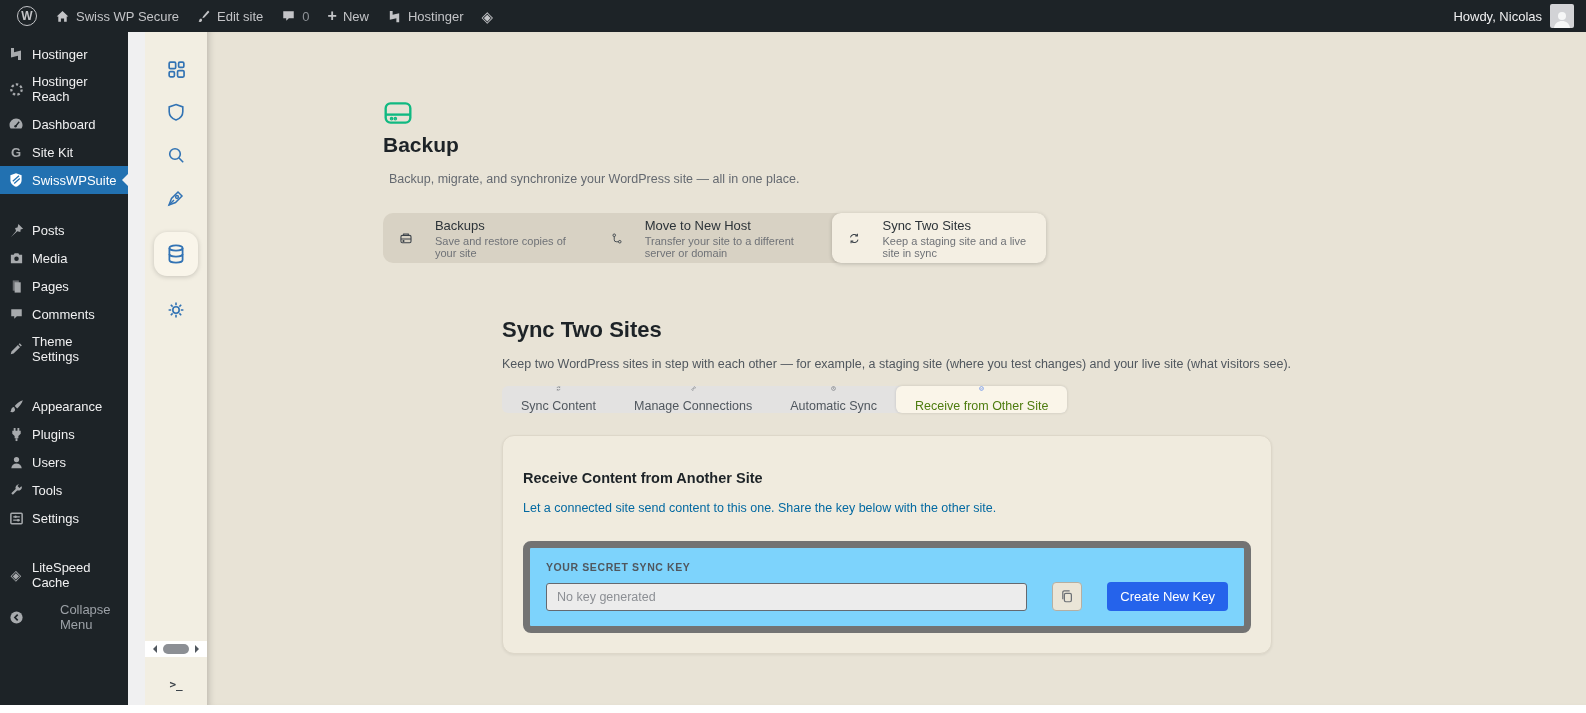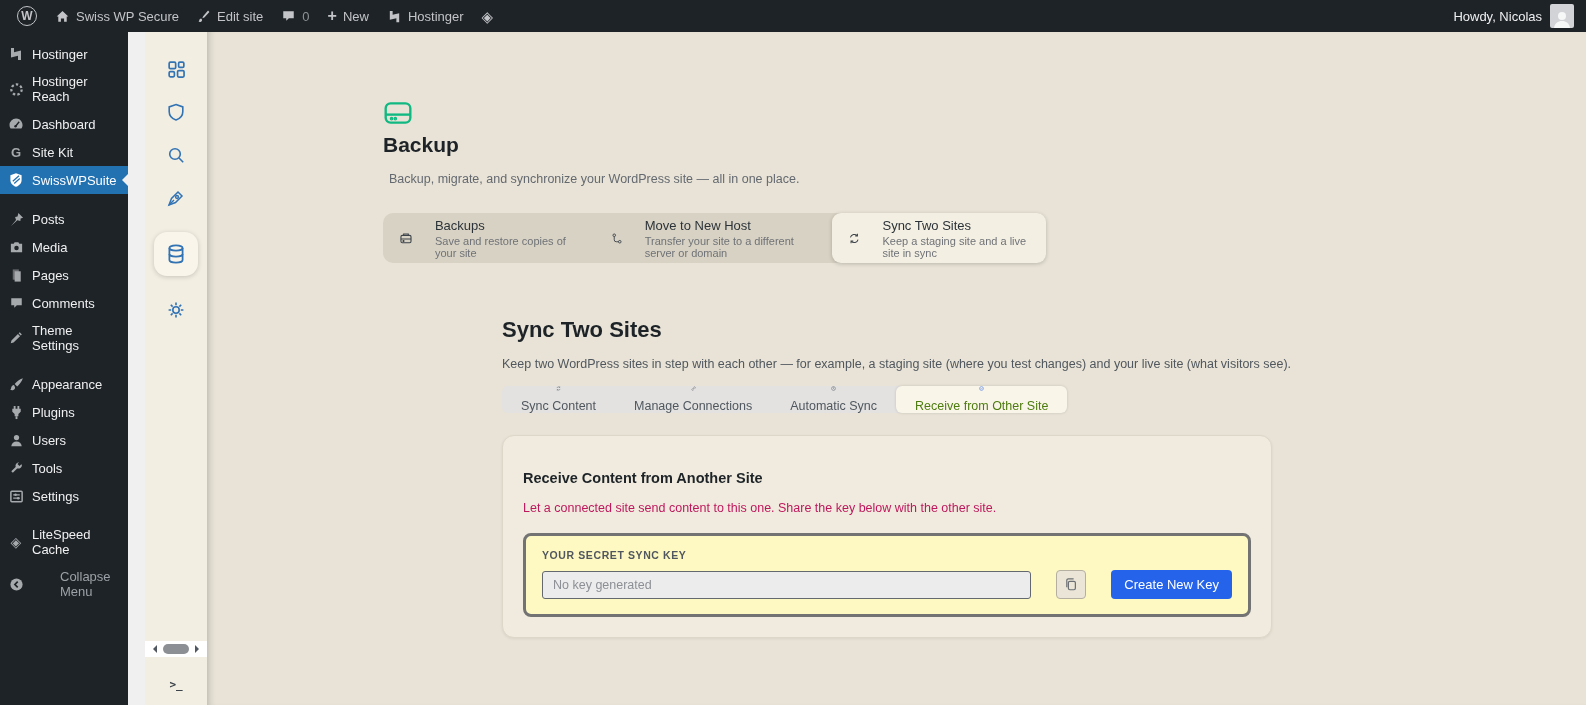--- a/index.html
+++ b/index.html
@@ -21,21 +21,21 @@
   .avatar { width:24px; height:24px; background:#d2d3d6; border-radius:2px; display:flex; align-items:flex-end; justify-content:center; overflow:hidden; }
 
   
   .wp-sidebar { position:absolute; top:32px; left:0; width:128px; bottom:8px; background:#1d2327;
                 color:#f0f0f1; font-size:13px; padding-top:8px; }
   .sb-item { display:flex; align-items:center; gap:8px; padding:6px 8px; cursor:pointer; line-height:15px; }
   .sb-item .glyph { width:16px; height:16px; flex:0 0 16px; display:flex; align-items:center; justify-content:center; }
   .sb-item.active { background:#2271b1; color:#fff; position:relative; }
   .sb-item.active::after { content:""; position:absolute; right:0; top:50%; transform:translateY(-50%);
                            border:6px solid transparent; border-right-color:#f0f0f1; }
-  .sb-item.gap { margin-top:11px;padding-left:8px; }
+  .sb-item.gap { margin-top:22px;padding-left:8px; }
   .sb-item.muted { color:#9ca1a7;gap:36px; }
   .sb-glyph-char { font-size:14px; color:#a7aaad; line-height:1; }
 
   
   .gray-strip { position:absolute; top:32px; left:128px; width:17px; bottom:8px; background:#f0f0f1; }
   .rail { position:absolute; top:32px; left:145px; width:62px; bottom:8px; background:#f2eee2; }
   .rail-icons { display:flex; flex-direction:column; align-items:center; padding-top:24px; gap:17px; }
   .rail-btn { width:34px; height:26px; display:flex; align-items:center; justify-content:center; cursor:pointer; }
   .rail-btn.active { width:44px; height:44px; background:#f9f5ea; border-radius:13px;
                      box-shadow:0 1px 5px rgba(0,0,0,.18); margin:4px 0; }
@@ -70,22 +70,22 @@
 
   .subtabs { margin-top:14px; display:inline-flex; align-items:center; height:27px;
              background:#e3e2e1; border-radius:6px; }
   .subtab { display:flex; align-items:center; gap:8px; height:27px; padding:0 19px;
             font-size:12.5px; color:#50575e; border-radius:6px; cursor:pointer; white-space:nowrap;flex-direction:column; }
   .subtab.active { background:#faf5e9; color:#4d7c0f; box-shadow:0 0 3px rgba(0,0,0,.15); }
 
   .card { margin-top:22px; width:770px; background:#f0ebde; border:1px solid #ddd7c9; border-radius:12px;
           padding:34px 20px 20px 20px; box-shadow:0 1px 3px rgba(0,0,0,.07); }
   .card-title { font-size:14.5px; font-weight:bold; color:#1d2327; }
-  .card-desc { margin-top:15px; font-size:12.5px; color:#be185d; }
-  .key-panel { margin-top:18px; background:#fef9c3; border:3px solid #737373; border-radius:8px;
+  .card-desc { margin-top:15px; font-size:12.5px; color:#0369a1; }
+  .key-panel { margin-top:26px; background:#7dd3fc; border:7px solid #737373; border-radius:8px;
                padding:13px 16px 15px 16px; }
   .key-label { font-size:10.5px; font-weight:bold; letter-spacing:.6px; color:#50575e; }
   .key-row { margin-top:9px; display:flex; align-items:center; gap:25px; }
   .key-input { flex:1; height:28px; background:#ececec; border:1px solid #646970; border-radius:3px;
                padding:0 10px; font-size:12.5px; color:#2c3338; font-family:inherit; }
   .key-input::placeholder { color:#8c8f94; opacity:1; }
   .copy-btn { flex:0 0 30px; height:29px; background:#eae5d7; border:1px solid #b5afa2; border-radius:4px;
               display:flex; align-items:center; justify-content:center; cursor:pointer; }
   .create-btn { height:29px; background:#2563eb; color:#fff; border:none; border-radius:4px;
                 padding:0 13px; font-size:13px; font-family:inherit; cursor:pointer; white-space:nowrap; }

